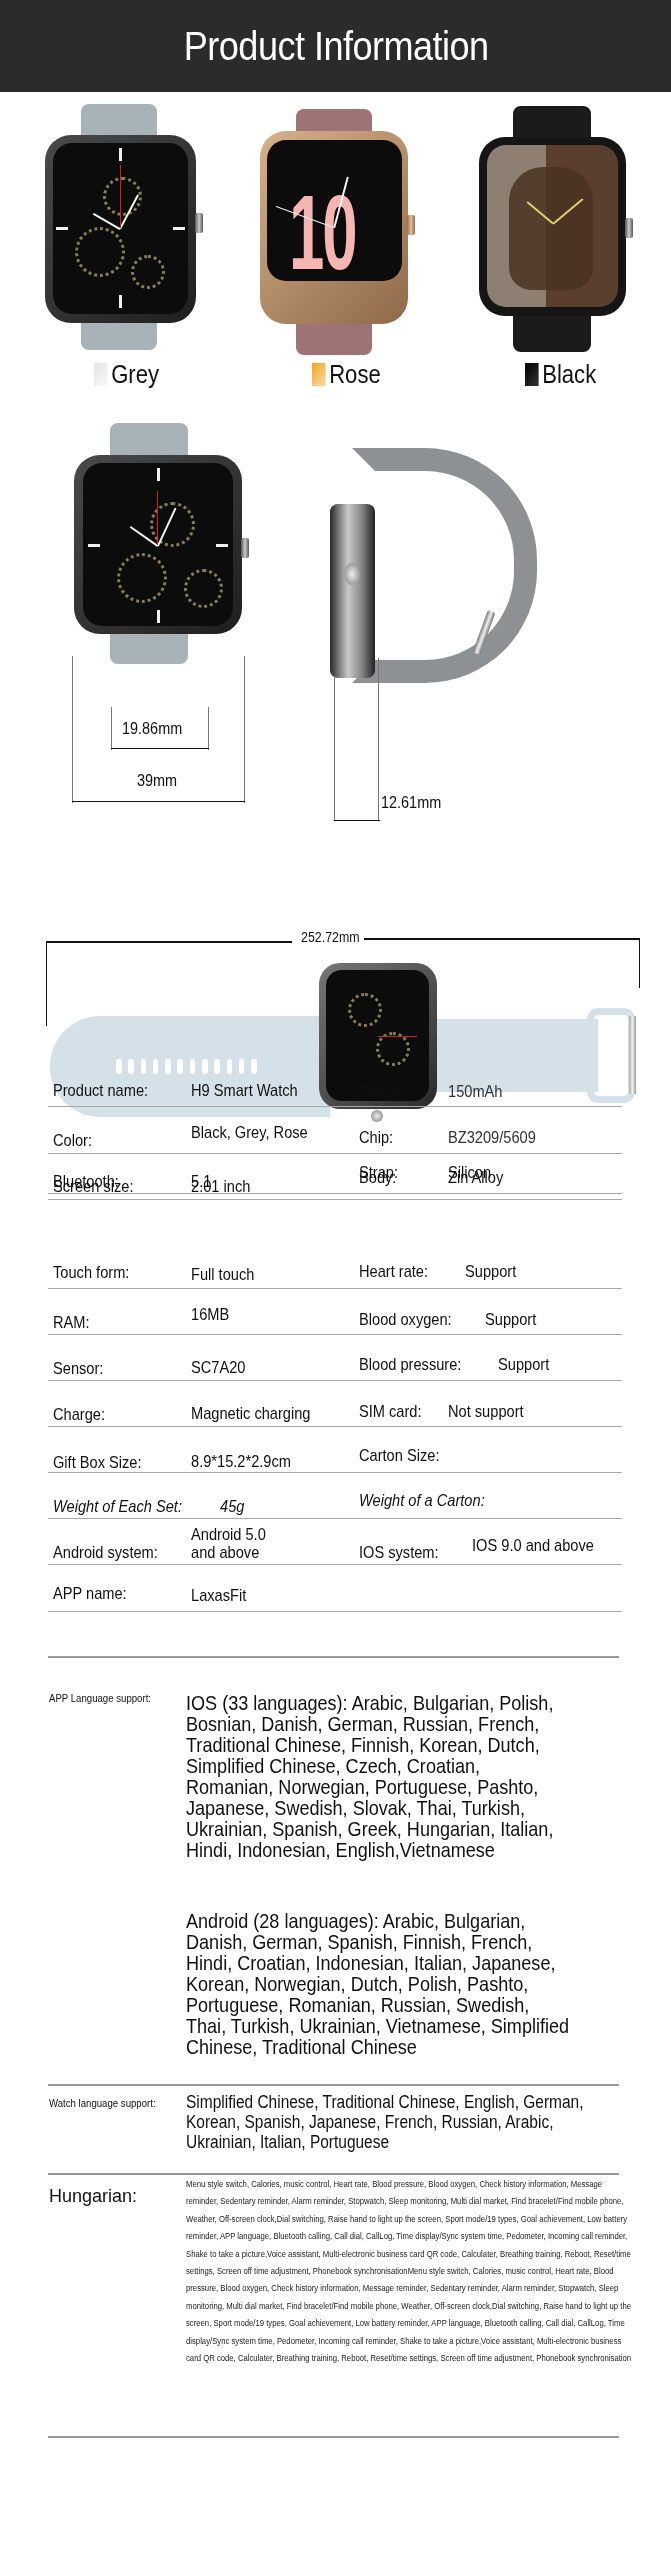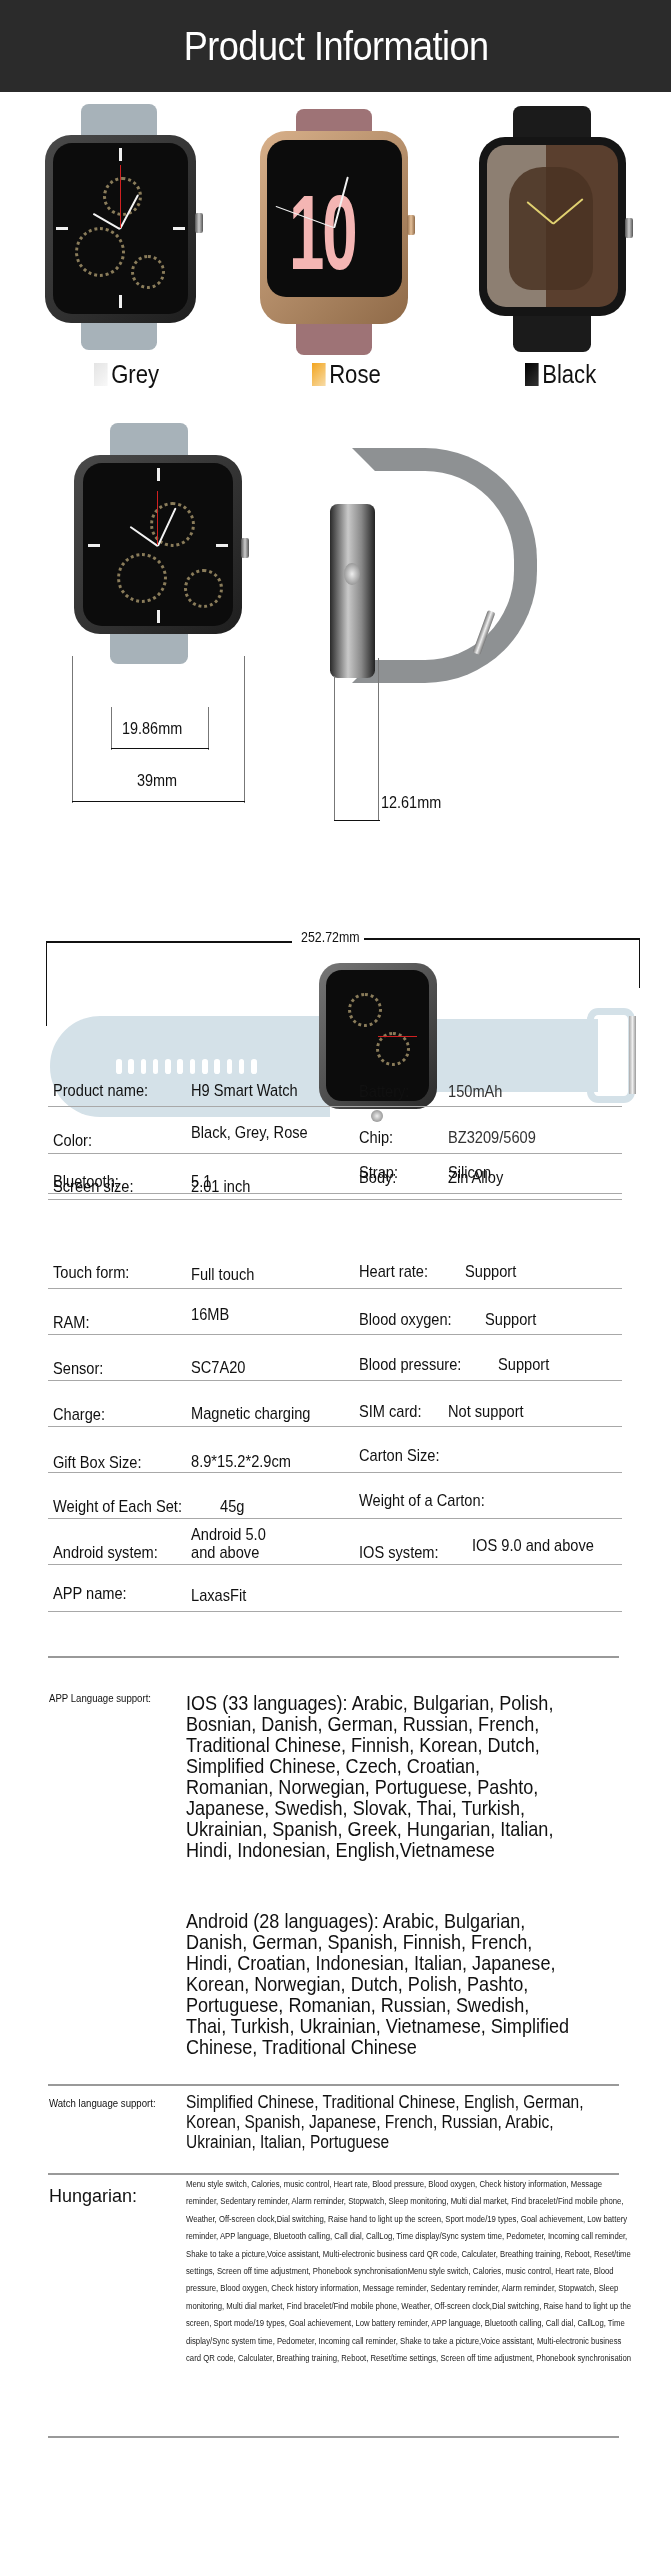--- a/index.html
+++ b/index.html
@@ -58,21 +58,21 @@
     <div class="hand" style="left:67px;top:85px;width:39px;transform:rotate(-62deg);"></div>
     <div class="hand" style="left:67px;top:85px;width:31px;transform:rotate(-150deg);"></div>
     <div style="position:absolute;left:67px;top:22.4px;width:1.1px;height:63px;background:#d02020;"></div>
   </div>
   <div class="crown" style="left:150px;top:109px;"></div>
 </div>
 
 <div class="watch" style="left:260px;top:109px;width:168px;height:246px;">
   <div class="strap" style="left:36px;top:0;width:76px;height:246px;background:#9e7376;"></div>
   <div class="case" style="left:0;top:22.4px;width:148px;height:193px;background:linear-gradient(135deg,#d8b08a,#8f6a48);"></div>
-  <div class="screen" style="left:6.7px;top:31px;width:135px;height:157px;">
+  <div class="screen" style="left:6.7px;top:31px;width:135px;height:141px;">
     <div style="position:absolute;left:22.4px;top:39px;font-size:106px;font-weight:700;color:#f4b5b3;letter-spacing:-3.4px;transform:scaleX(0.6);transform-origin:left top;line-height:1;">10</div>
     <div class="hand" style="left:67px;top:87px;width:53px;height:1.7px;transform:rotate(-75deg);"></div>
     <div class="hand" style="left:67px;top:87px;width:62px;height:1.1px;transform:rotate(-160deg);"></div>
   </div>
   <div class="crown" style="left:147px;top:106px;background:linear-gradient(90deg,#8f6a48,#e4c09a,#8f6a48);"></div>
 </div>
 
 <div class="watch" style="left:479px;top:106px;width:168px;height:246px;">
   <div class="strap" style="left:34px;top:0;width:78px;height:246px;background:#1b1b1b;"></div>
   <div class="case" style="left:0;top:31px;width:147px;height:179px;background:#151515;"></div>
@@ -218,21 +218,21 @@
     <span class="cell value" style="left:143px;top:23.5px;">Magnetic charging</span>
     <span class="cell" style="left:311px;top:22.4px;">SIM card:</span>
     <span class="cell value" style="left:400px;top:22.4px;">Not support</span>
   </div>
   <div class="spec-row" style="top:1427px;height:46px;">
     <span class="cell" style="left:4.5px;top:27px;">Gift Box Size:</span>
     <span class="cell value" style="left:143px;top:26px;">8.9*15.2*2.9cm</span>
     <span class="cell" style="left:311px;top:20px;">Carton Size:</span>
     <span class="cell value" style="left:400px;top:20px;"></span>
   </div>
-  <div class="spec-row" style="top:1473px;height:46px;">
+  <div class="spec-row" style="top:1473px;height:46px;font-style:italic;">
     <span class="cell" style="left:4.5px;top:25px;">Weight of Each Set:</span>
     <span class="cell value" style="left:172px;top:25px;">45g</span>
     <span class="cell" style="left:311px;top:19px;">Weight of a Carton:</span>
     <span class="cell value" style="left:448px;top:19px;"></span>
   </div>
   <div class="spec-row" style="top:1519px;height:46px;">
     <span class="cell" style="left:4.5px;top:25px;">Android system:</span>
     <span class="cell value" style="left:143px;top:6.7px;white-space:normal;width:95px;">Android 5.0 and above</span>
     <span class="cell" style="left:311px;top:25px;">IOS system:</span>
     <span class="cell value" style="left:424px;top:18px;">IOS 9.0 and above</span>

